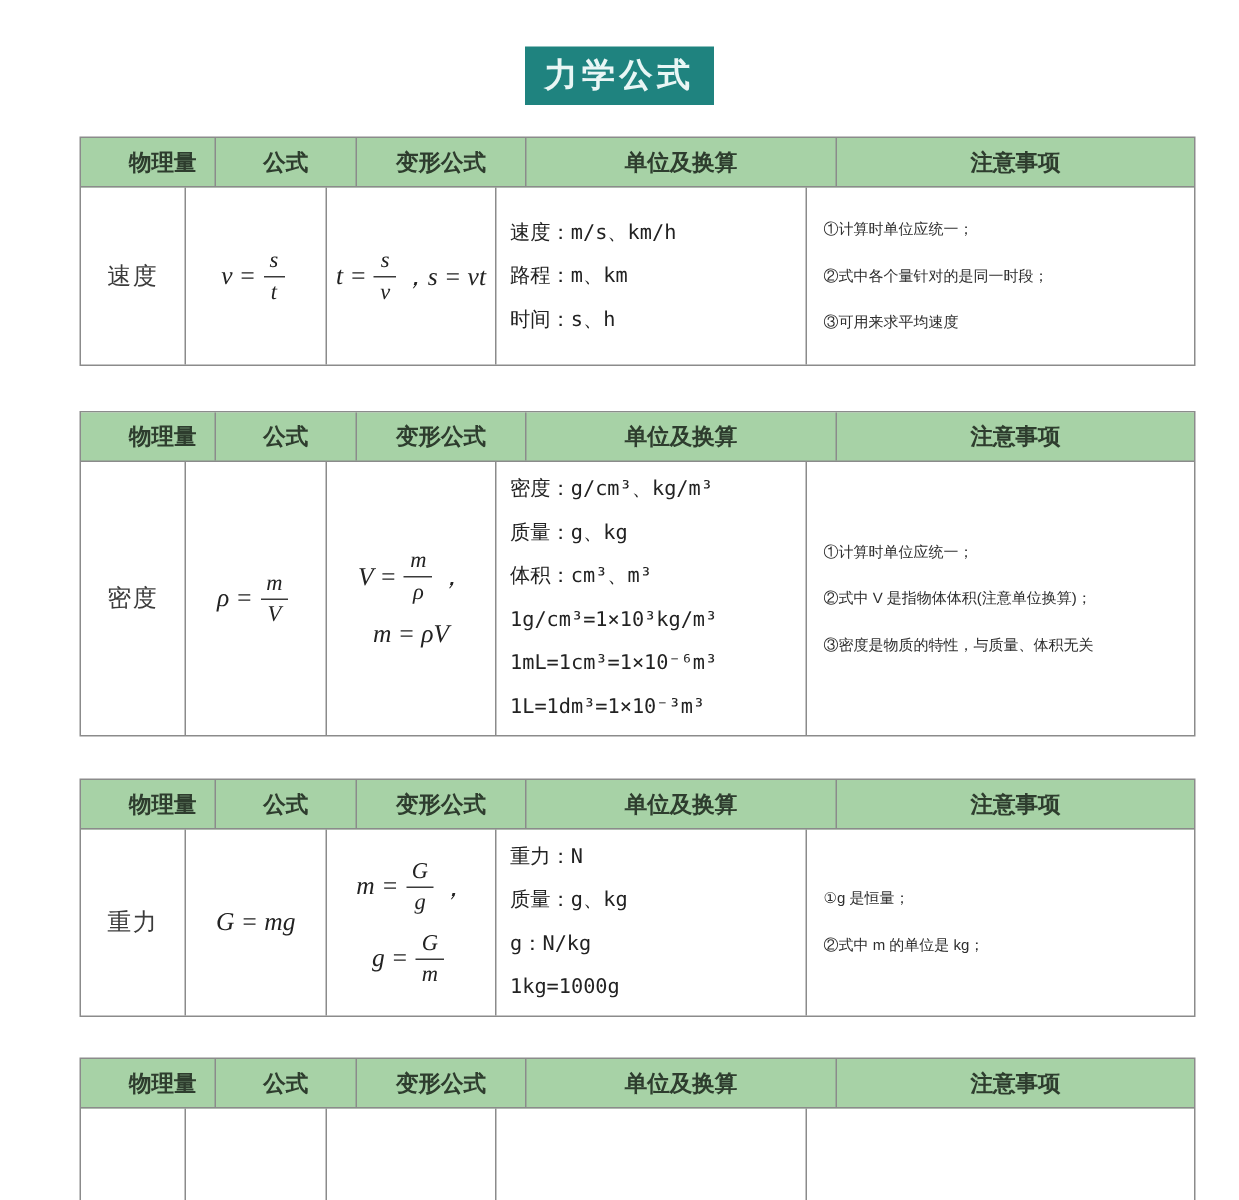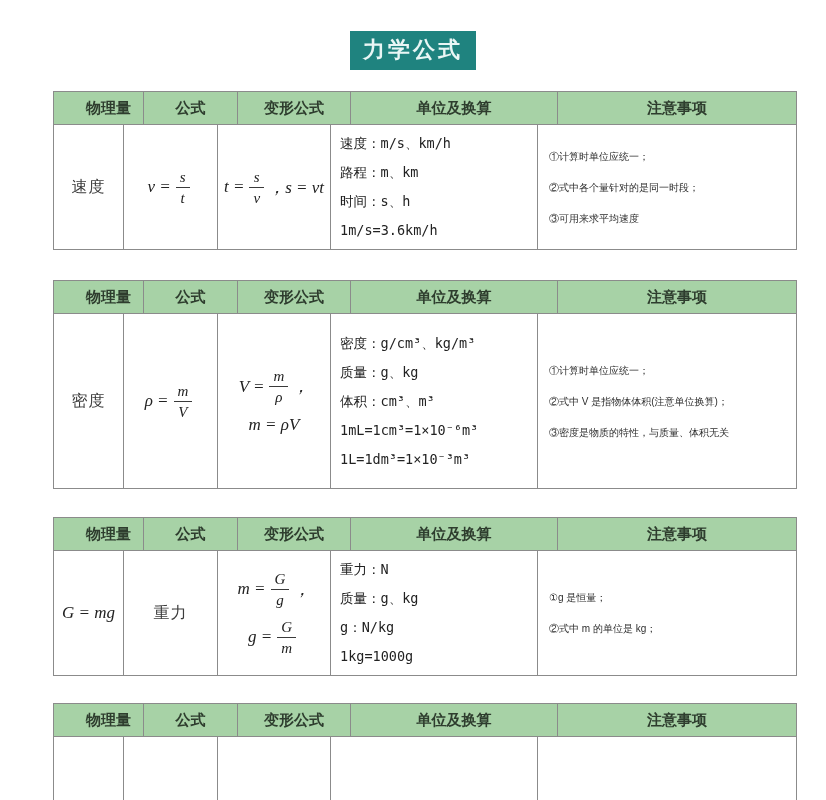--- a/index.html
+++ b/index.html
@@ -102,21 +102,20 @@
                 <span class="num">s</span>
                 <span class="den">v</span>
               </span>
               <span class="post">，s = vt</span>
             </span>
           </div>
           <div class="c ucell">
             <div class="unit-line">速度：m/s、km/h</div>
             <div class="unit-line">路程：m、km</div>
             <div class="unit-line">时间：s、h</div>
-            <div class="unit-line">1m/s=3.6km/h</div>
           </div>
           <div class="c ncell">
             <div class="note-line">①计算时单位应统一；</div>
             <div class="note-line">②式中各个量针对的是同一时段；</div>
             <div class="note-line">③可用来求平均速度</div>
           </div>
         </div>
       </div>
       <div class="tbl tbl1">
         <div class="row hrow">
@@ -147,45 +146,46 @@
               <span class="post">，</span>
             </span>
             <span class="formula-line">
               <span>m = ρV</span>
             </span>
           </div>
           <div class="c ucell">
             <div class="unit-line">密度：g/cm³、kg/m³</div>
             <div class="unit-line">质量：g、kg</div>
             <div class="unit-line">体积：cm³、m³</div>
+            <div class="unit-line">1g/cm³=1×10³kg/m³</div>
             <div class="unit-line">1mL=1cm³=1×10⁻⁶m³</div>
             <div class="unit-line">1L=1dm³=1×10⁻³m³</div>
           </div>
           <div class="c ncell">
             <div class="note-line">①计算时单位应统一；</div>
             <div class="note-line">②式中 V 是指物体体积(注意单位换算)；</div>
             <div class="note-line">③密度是物质的特性，与质量、体积无关</div>
           </div>
         </div>
       </div>
       <div class="tbl tbl2">
         <div class="row hrow">
           <div class="c hcell">物理量</div>
           <div class="c hcell">公式</div>
           <div class="c hcell">变形公式</div>
           <div class="c hcell">单位及换算</div>
           <div class="c hcell">注意事项</div>
         </div>
         <div class="row brow">
+          <div class="c qcell">重力</div>
           <div class="c fcell">
             <span class="formula-line">
               <span>G = mg</span>
             </span>
           </div>
-          <div class="c qcell">重力</div>
           <div class="c vcell">
             <span class="formula-line">
               <span class="pre">m =</span>
               <span class="frac">
                 <span class="num">G</span>
                 <span class="den">g</span>
               </span>
               <span class="post">，</span>
             </span>
             <span class="formula-line">

